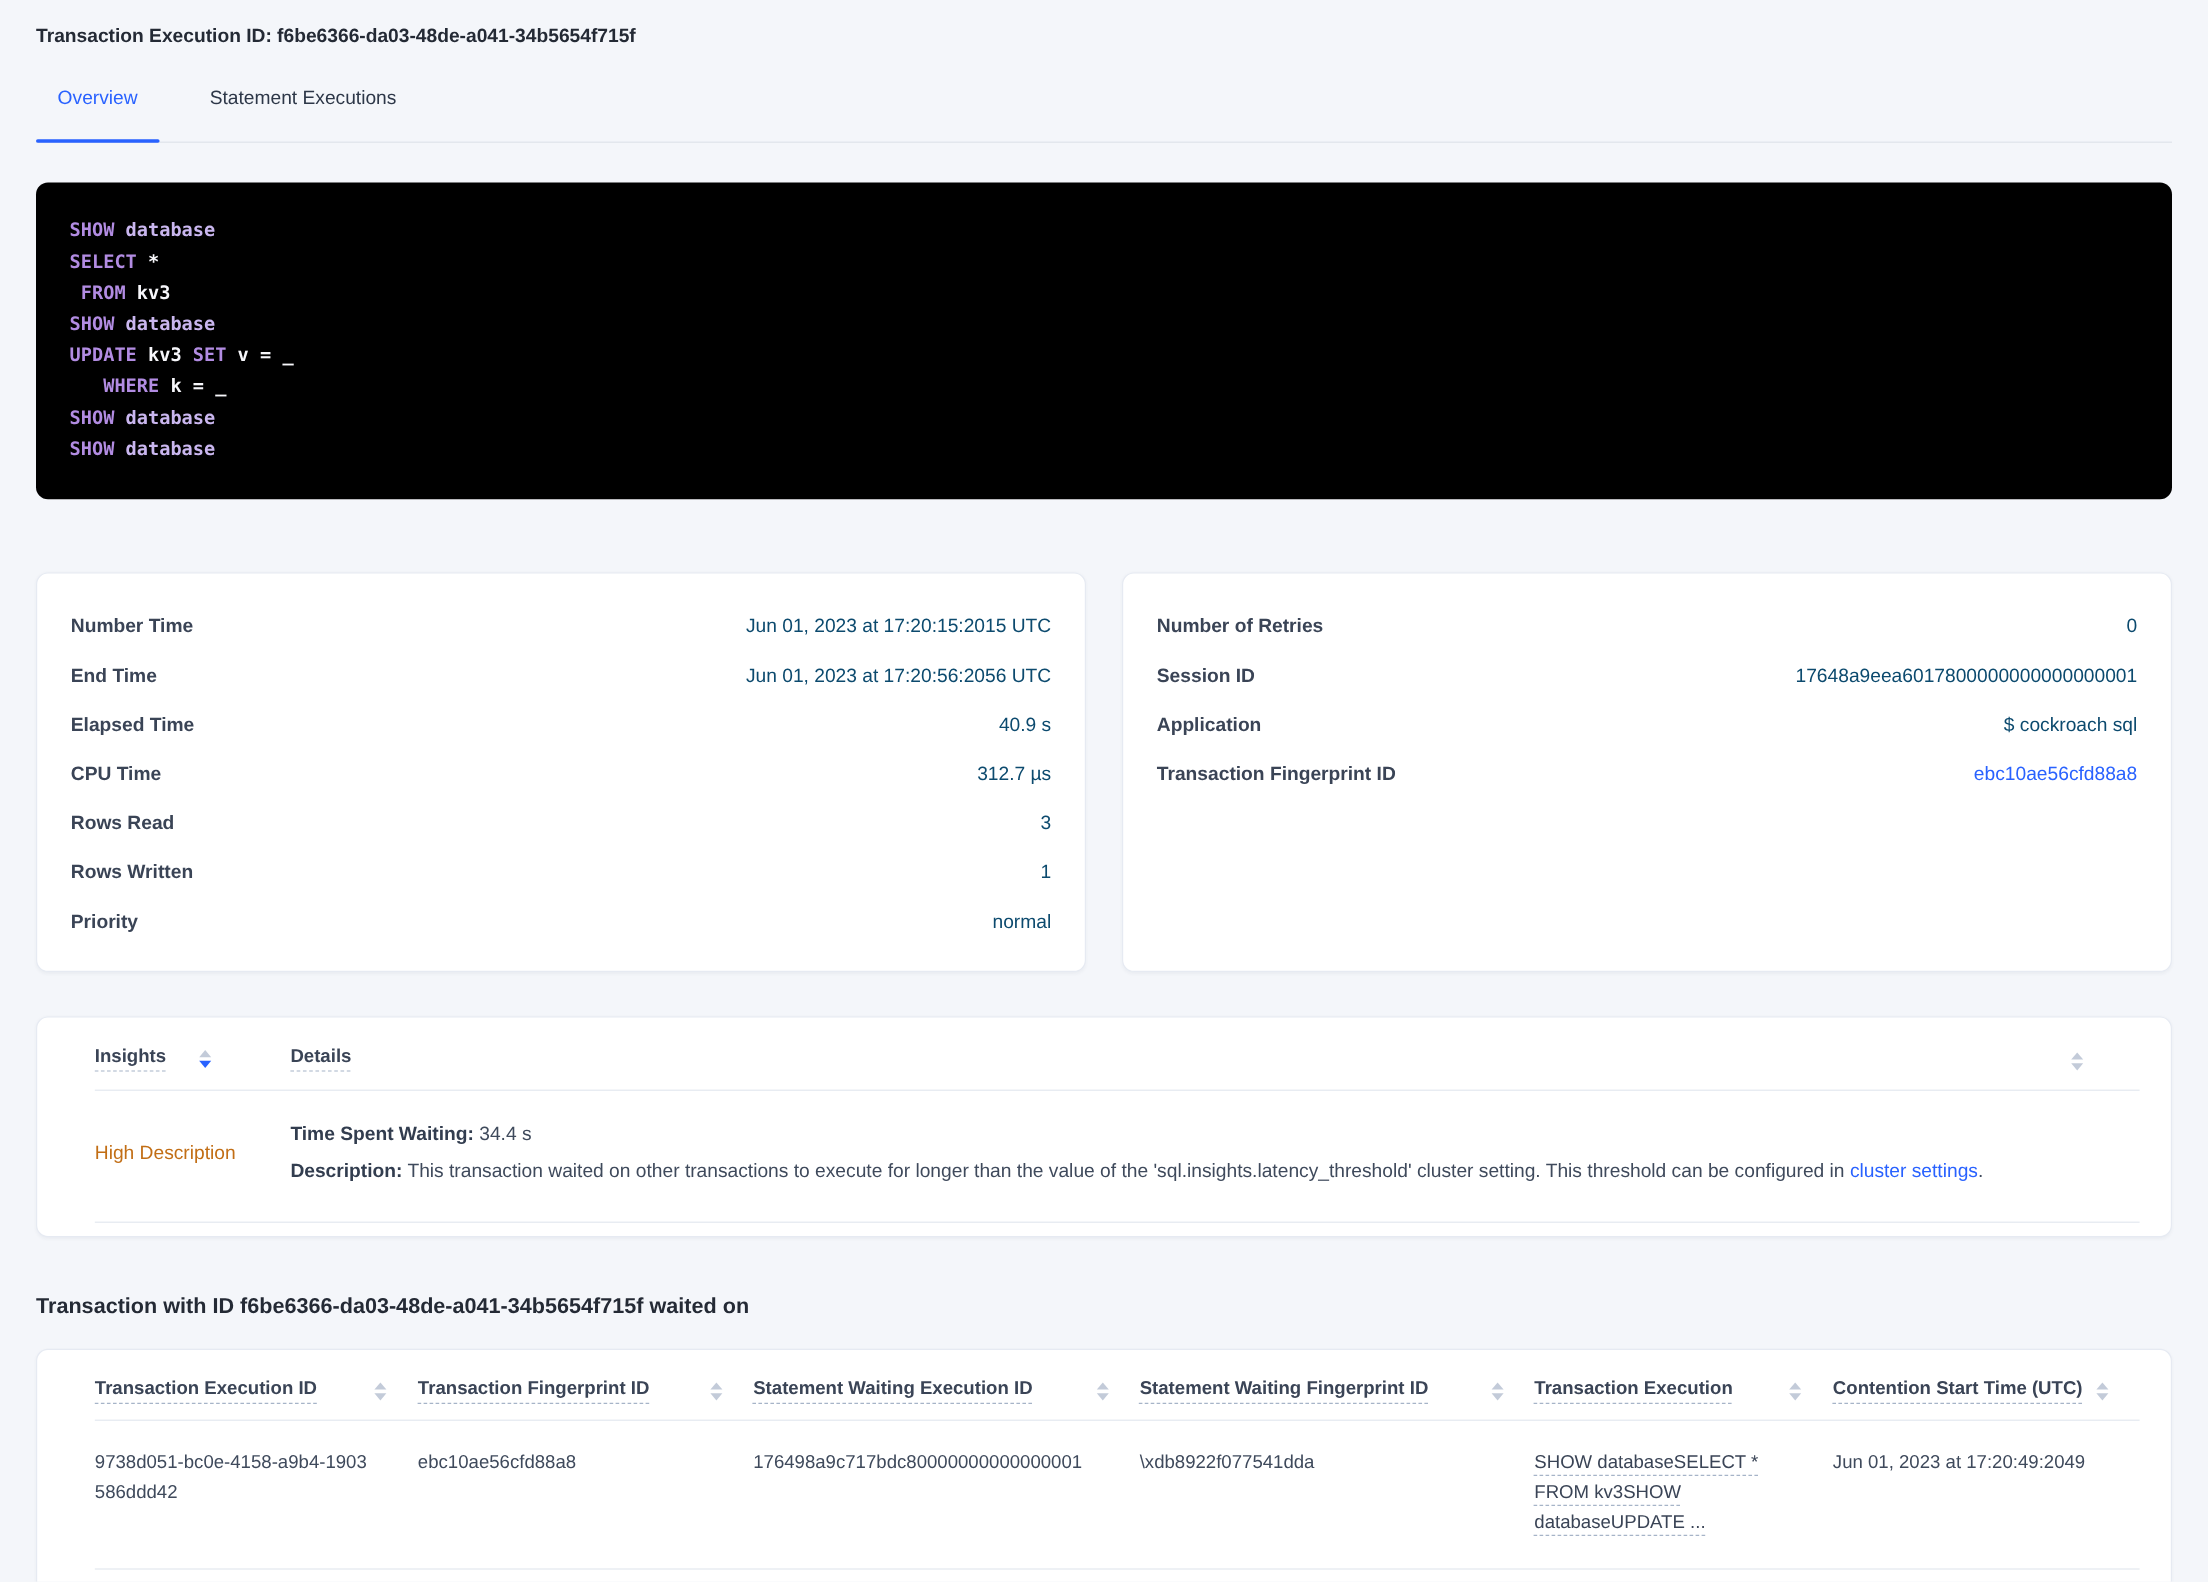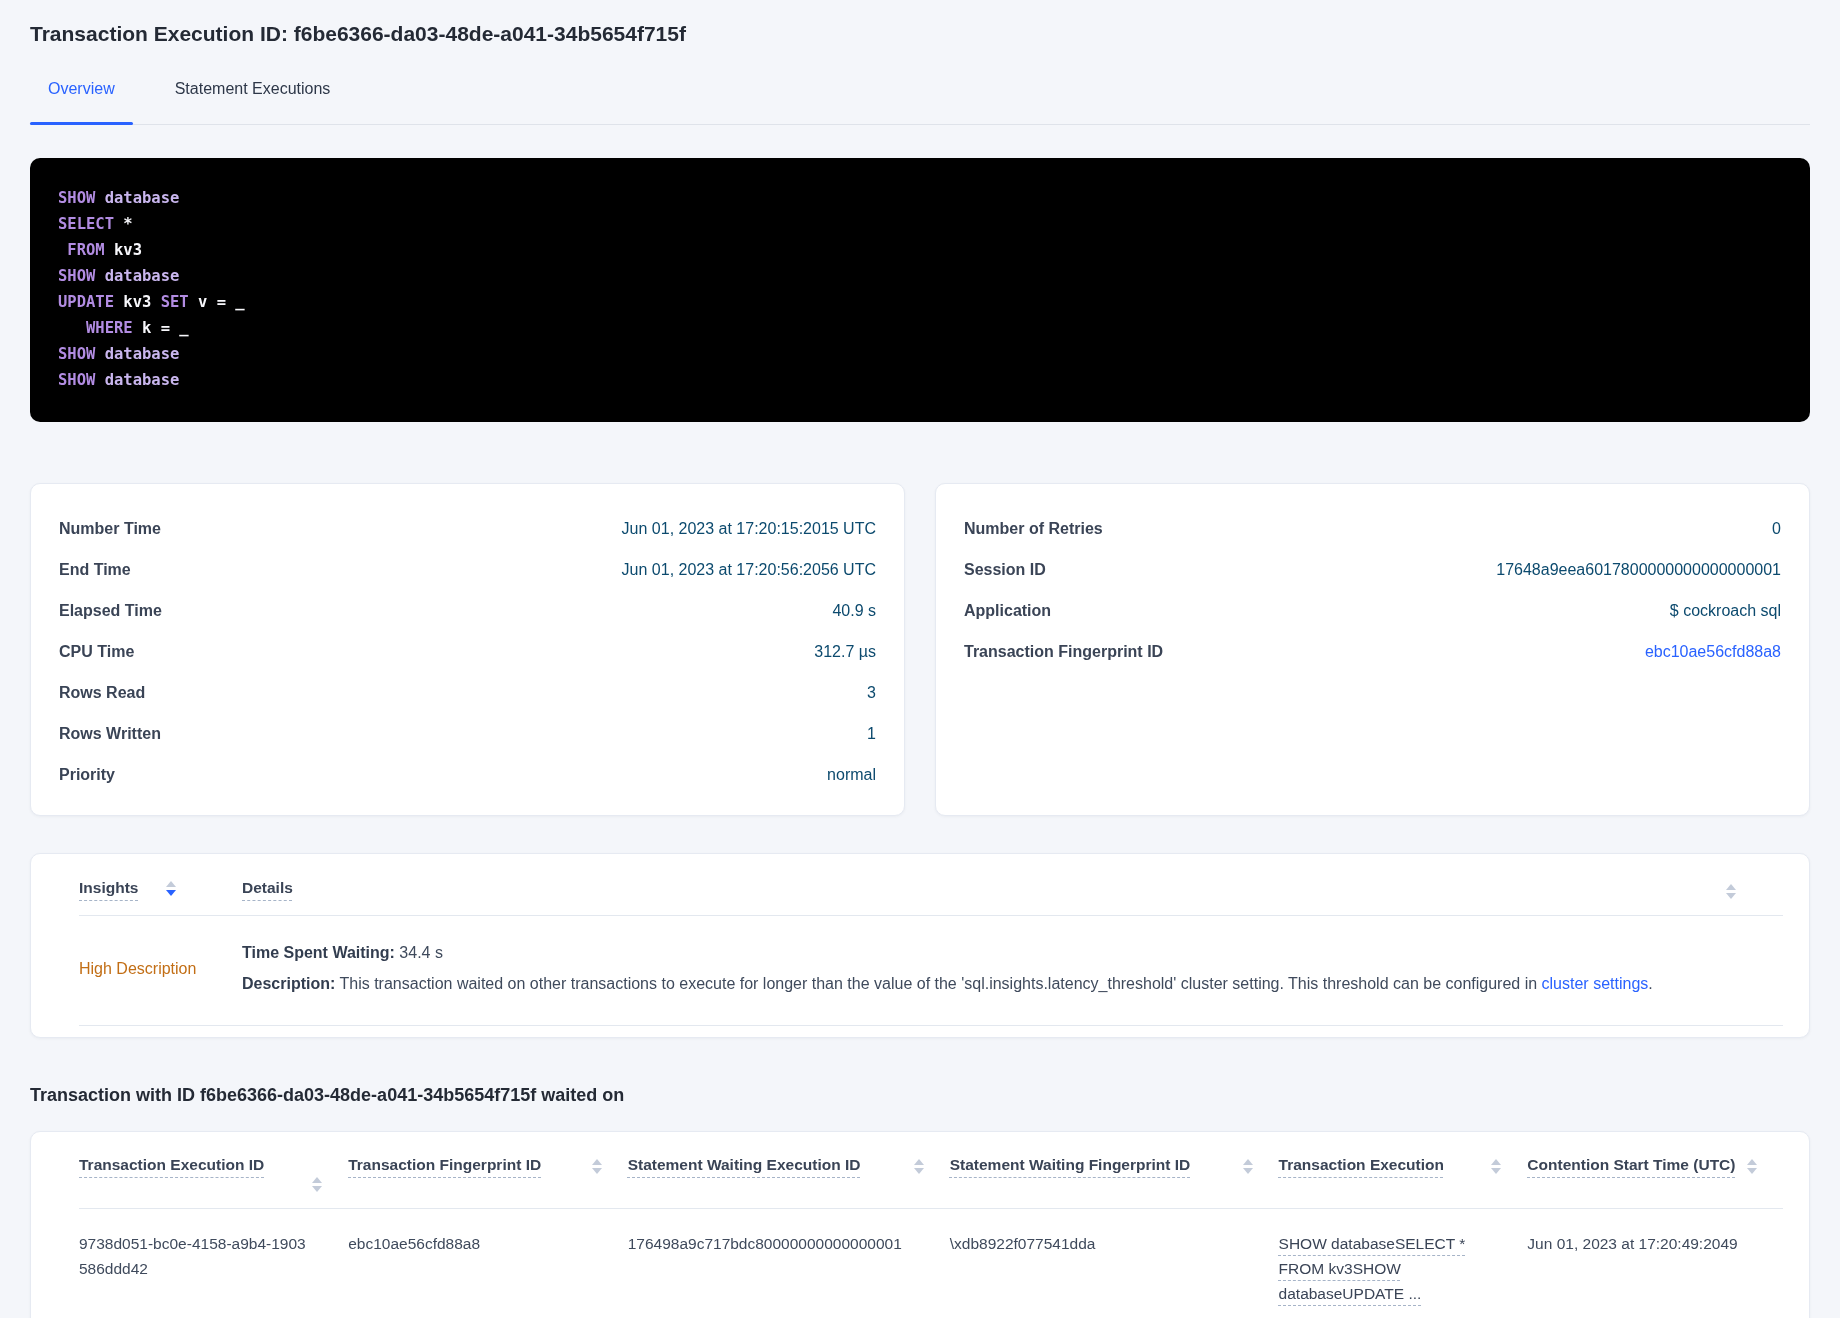--- a/index.html
+++ b/index.html
@@ -6,21 +6,21 @@
   html,body { margin:0; padding:0; }
   body {
     width:1840px; height:1318px; overflow:hidden;
     background:#f4f6fa;
     font-family:"Liberation Sans", sans-serif;
     color:#242a35;
   }
   .page { padding:22px 30px 0 30px; }
 
   
-  .page-title { font-size:21px; font-weight:700; margin:0 0 26px 0; color:#242a35; }
+  .page-title { font-size:16px; font-weight:700; margin:0 0 26px 0; color:#242a35; }
 
   
   .tabs { display:flex; border-bottom:1px solid #dfe3ea; }
   .tab { position:relative; padding:8px 18px 26px 18px; font-size:16px; color:#2d3748; cursor:pointer; margin-right:24px; }
   .tab.active { color:#2962ff; font-weight:500; }
   .tab.active::after { content:""; position:absolute; left:0; right:0; bottom:-1px; height:3px; background:#2962ff; border-radius:2px; }
 
   
   .sql-box { margin-top:33px; background:#000000; border-radius:10px; padding:27px 28px; min-height:264px; }
   .sql-line { font-family:"DejaVu Sans Mono", monospace; font-size:15.5px; line-height:26px; font-weight:700; white-space:pre; }
@@ -66,21 +66,21 @@
   
   .waited-heading { font-size:18px; font-weight:700; margin:47px 0 25px 0; color:#242a35; }
 
   
   .table-card { padding:0 26px 23px 48px; }
   .whead { display:flex; padding:24px 0 16px 0; border-bottom:1px solid #e3e8ef; }
   .wh { display:flex; align-items:flex-start; padding-right:26px; }
   .wh .sort { margin-left:auto; margin-top:3px; }
   .wrow { display:flex; padding:22px 0 26px 0; border-bottom:1px solid #e3e8ef; }
   .wcell { font-size:15.5px; color:#3f4a5c; line-height:25px; padding-right:34px; }
-  .c1 { width:15.8%;flex-direction:column; }
+  .c1 { width:15.8%; }
   .c2 { width:16.4%; }
   .c3 { width:18.9%; }
   .c4 { width:19.3%; }
   .c5 { width:14.6%; }
   .c6 { flex:1; }
   .exec-link-text {
     color:#3a4456; cursor:pointer;
     text-decoration:underline dashed #a6b4c8; text-decoration-thickness:1px; text-underline-offset:6px;
   }
   .wcell-id { word-break:break-all; }

